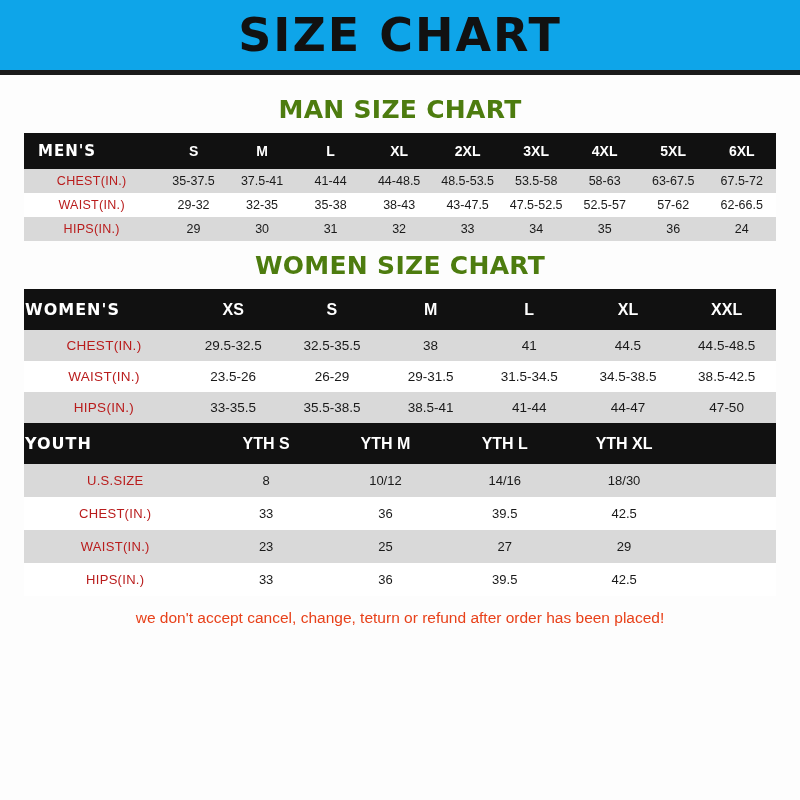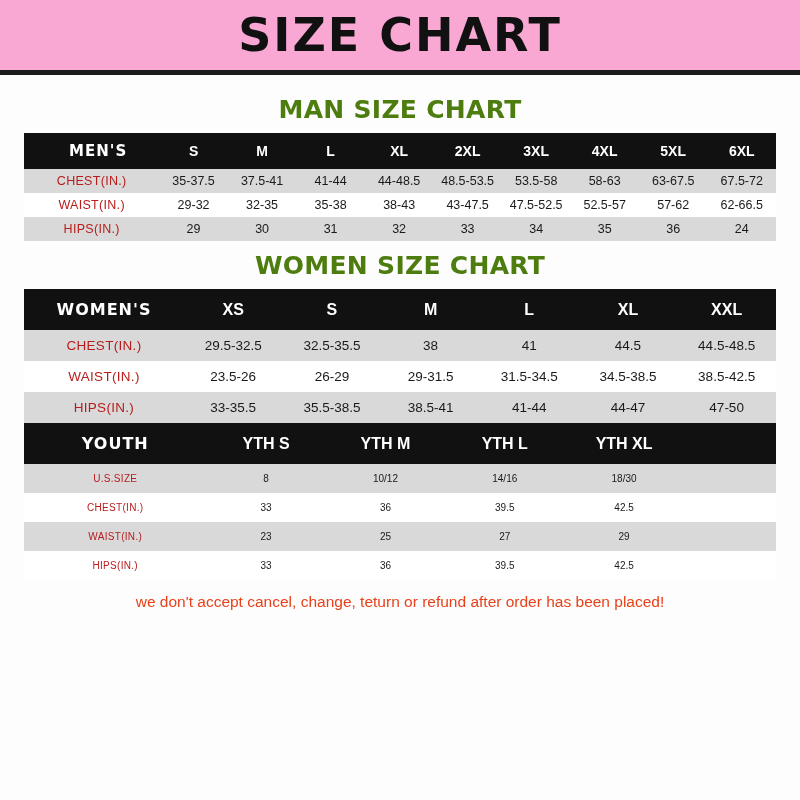--- a/index.html
+++ b/index.html
@@ -16,21 +16,21 @@
   .page {
     width: 800px;
     height: 800px;
     position: relative;
     background: #fdfdfd;
     box-sizing: border-box;
   }
   
   .header-band {
     height: 70px;
-    background: #f9a8d4;
+    background: #0ea5e9;
     display: flex;
     align-items: center;
     justify-content: center;
     position: relative;
   }
   .header-band .title {
     font-family: "DejaVu Sans", sans-serif;
     font-weight: bold;
     font-size: 46px;
     letter-spacing: 2px;
@@ -70,42 +70,42 @@
     font-family: "Liberation Sans", sans-serif;
   }
   table.size-table thead th {
     background: #111111;
     color: #ffffff;
     font-size: 14px;
     font-weight: bold;
     padding: 9px 1px;
   }
   table.size-table thead th.corner {
-    text-align: center;
+    text-align: left;
     padding-left: 14px;
     font-family: "DejaVu Sans", sans-serif;
     font-size: 15px;
     letter-spacing: 1px;
   }
   table.size-table tbody tr.row-alt td {
     background: #d9d9d9;
   }
   table.size-table tbody tr.row-plain td {
     background: #ffffff;
   }
   table.size-table tbody td.rowlabel {
     font-size: 12.5px;
     letter-spacing: 0.3px;
     color: #b91c1c;
   }
   
   .women table.size-table tbody td { padding: 8px 1px; font-size: 13.5px;}
   .women table.size-table thead th { font-size: 16px; padding: 11px 1px;}
   .women table.size-table thead th.corner { font-size: 16px;}
-  .youth table.size-table tbody td { padding: 9px 1px; font-size: 10px; margin-left: 13px;}
+  .youth table.size-table tbody td { padding: 9px 1px; font-size: 13px; margin-left: 13px;}
   .youth table.size-table thead th { font-size: 16px; padding: 11px 1px;}
   .youth table.size-table thead th.corner { font-size: 16px;}
   .footer-note {
     margin-top: 12px;
     padding: 0 14px;
     text-align: center;
     color: #e8411a;
     font-size: 15.5px;
     line-height: 1.35;
     font-family: "Liberation Sans", sans-serif;

